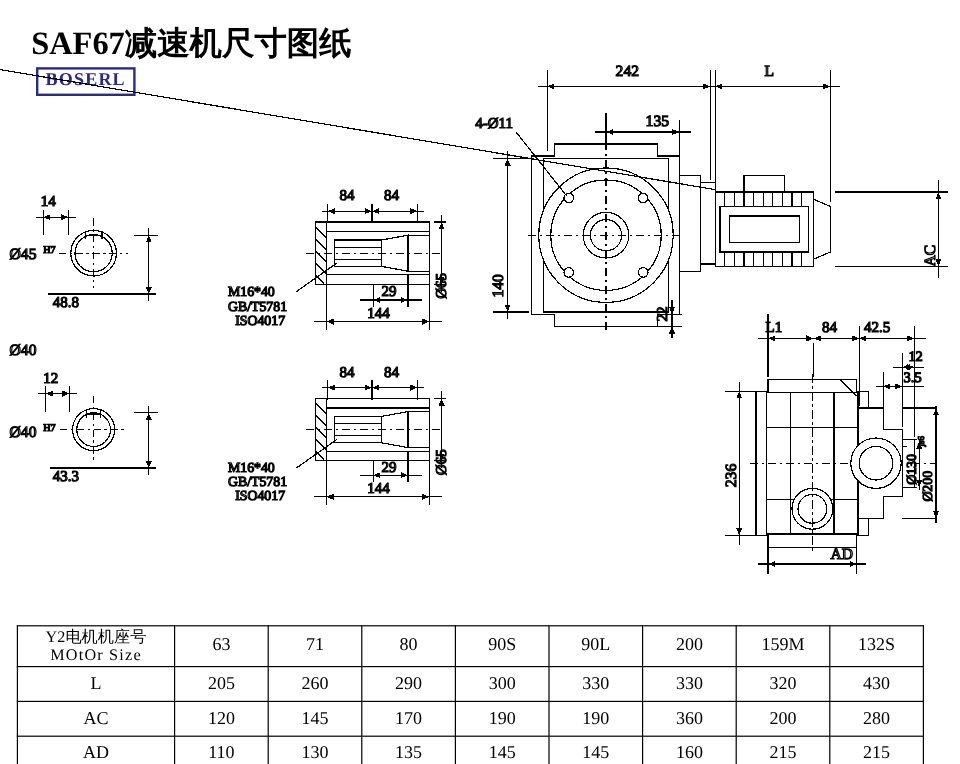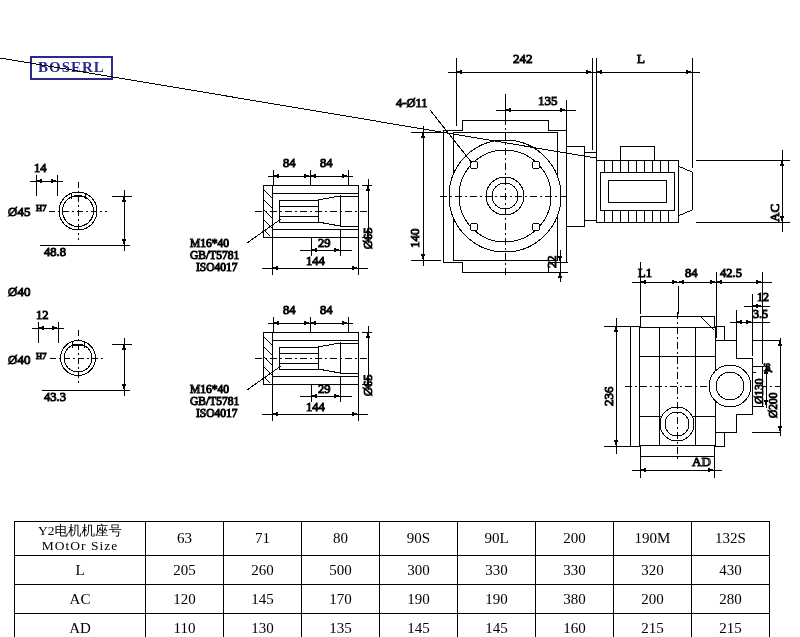--- a/index.html
+++ b/index.html
@@ -84,20 +84,21 @@
   }
   text {
     font-family: "Liberation Serif", serif;
   }
 </style>
 </head>
 <body>
 
 <div id="page">
 
+  <div class="title">SAF67减速机尺寸图纸</div>
   <div class="logo-box">BOSERL</div>
 
   <svg class="draw" width="800" height="637" viewBox="0 0 800 637">
     <g fill="none" stroke="#000" stroke-width="1" shape-rendering="crispEdges">
 
       <g>
 
         <circle cx="78" cy="211" r="19" fill="#fff" stroke="#000"></circle>
         <circle cx="78" cy="211" r="15.5" fill="#fff" stroke="#000"></circle>
         <line x1="71" y1="196.5" x2="85" y2="196.5"></line>
@@ -452,42 +453,42 @@
             <div class="l1">Y2电机机座号</div>
             <div class="l2">MOtOr Size</div>
           </div>
         </td>
         <td class="cell">63</td>
         <td class="cell">71</td>
         <td class="cell">80</td>
         <td class="cell">90S</td>
         <td class="cell">90L</td>
         <td class="cell">200</td>
-        <td class="cell">190M</td>
+        <td class="cell">159M</td>
         <td class="cell">132S</td>
       </tr>
       <tr>
         <td class="rowhead">L</td>
         <td class="cell">205</td>
         <td class="cell">260</td>
-        <td class="cell">500</td>
+        <td class="cell">290</td>
         <td class="cell">300</td>
         <td class="cell">330</td>
         <td class="cell">330</td>
         <td class="cell">320</td>
         <td class="cell">430</td>
       </tr>
       <tr>
         <td class="rowhead">AC</td>
         <td class="cell">120</td>
         <td class="cell">145</td>
         <td class="cell">170</td>
         <td class="cell">190</td>
         <td class="cell">190</td>
-        <td class="cell">380</td>
+        <td class="cell">360</td>
         <td class="cell">200</td>
         <td class="cell">280</td>
       </tr>
       <tr>
         <td class="rowhead">AD</td>
         <td class="cell">110</td>
         <td class="cell">130</td>
         <td class="cell">135</td>
         <td class="cell">145</td>
         <td class="cell">145</td>

